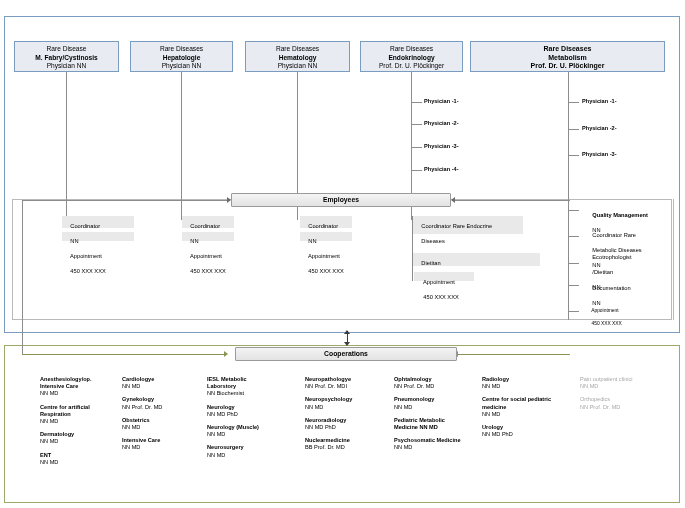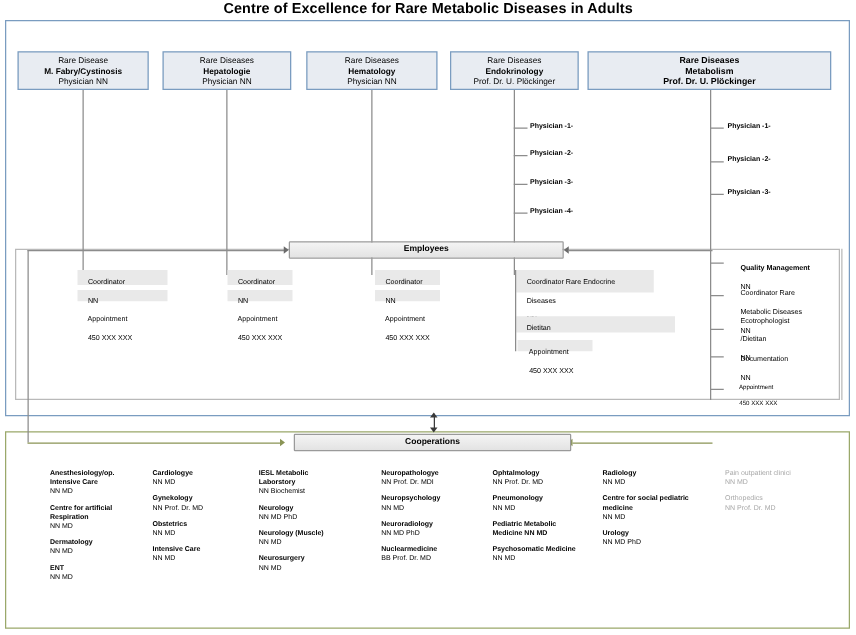--- a/index.html
+++ b/index.html
@@ -72,21 +72,20 @@
   .coop-item .nm{font-weight:bold;}
   .coop-item .sub{font-weight:normal;}
   .coop-col.dim .coop-item{color:#a8a8a8;}
   .coop-col.dim .coop-item .nm{font-weight:normal;}
 </style>
 </head>
 <body>
 
 <div class="root">
 
-  <div class="title">Centre of Excellence for Rare Metabolic Diseases in Adults</div>
 
   <div class="frame-top"></div>
   <div class="frame-bottom"></div>
   <div class="frame-employees"></div>
 
   <div class="dept" style="left:14px;top:41px;width:105px;height:31px;">
     <div class="l1">Rare Disease</div>
     <div class="l2">M. Fabry/Cystinosis</div>
     <div class="l3">Physician NN</div>
   </div>

